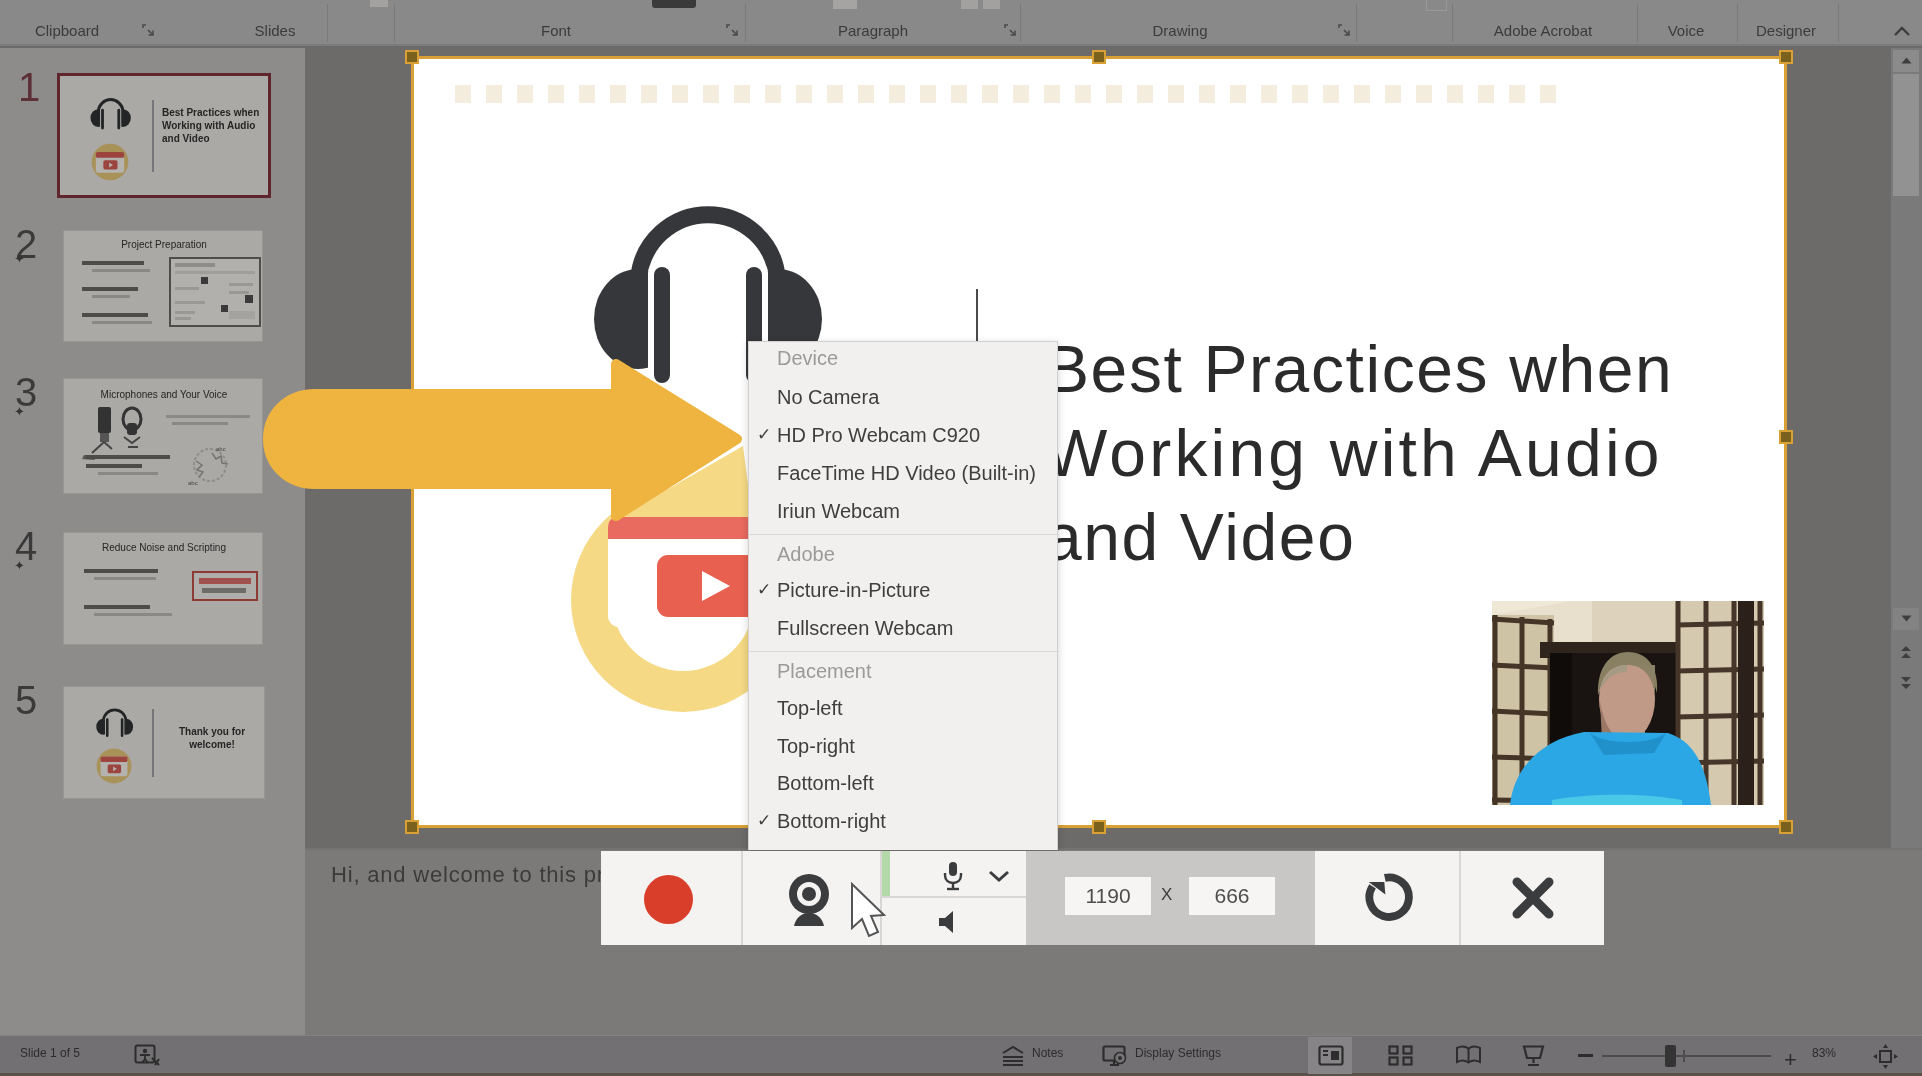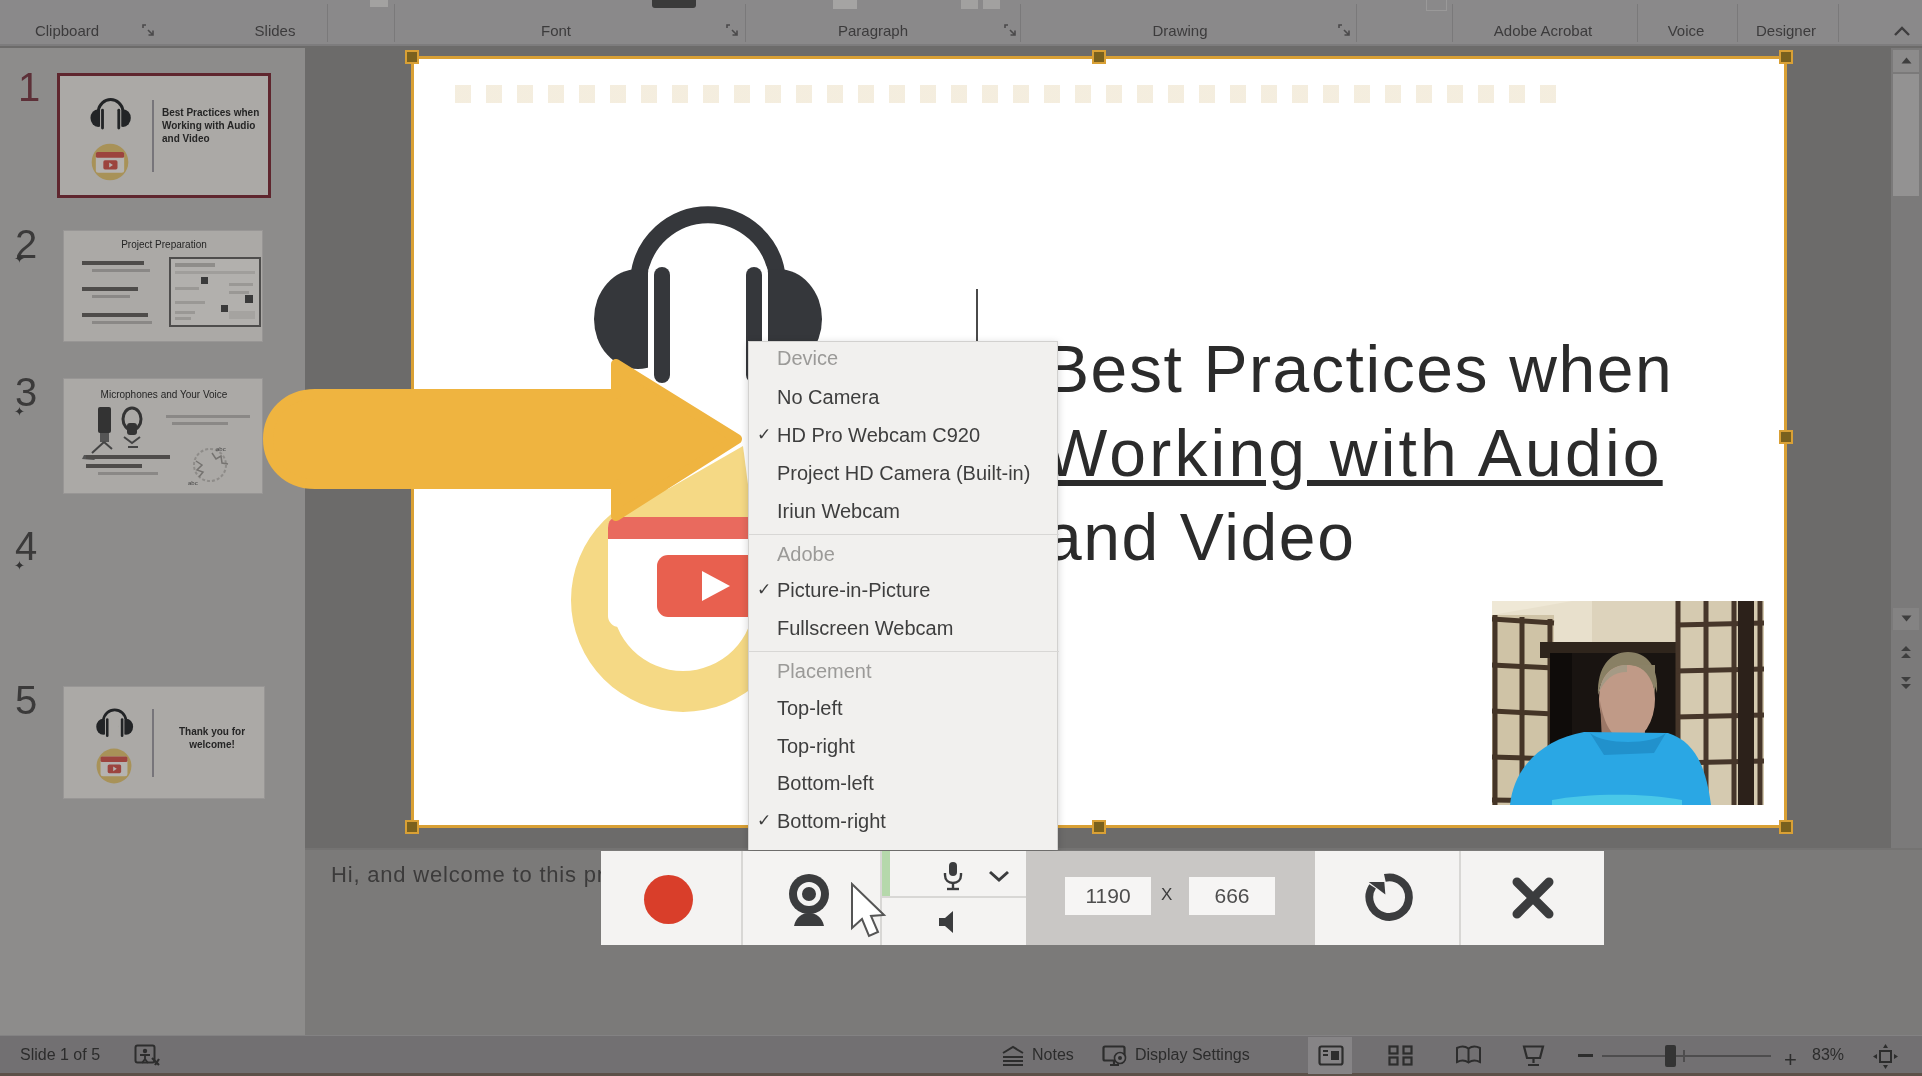--- a/index.html
+++ b/index.html
@@ -130,20 +130,31 @@
     <div class="abs tline" style="left:22px;top:85px;width:56px;"></div>
     <div class="abs tline2" style="left:34px;top:93px;width:60px;"></div>
     <svg class="abs" style="left:118px;top:62px;" width="60" height="48" viewBox="0 0 60 48">
         <circle cx="28" cy="24" r="16" fill="none" stroke="#8e8c89" stroke-width="2" stroke-dasharray="3 2"></circle>
         <path d="M14,20 l6,4 -5,5 6,2 -4,5 M30,12 l4,6 5,-3 1,7 6,1" stroke="#757370" stroke-width="1.5" fill="none"></path>
         <text x="34" y="10" font-size="6" fill="#444">abc</text>
         <text x="6" y="44" font-size="6" fill="#444">abc</text>
       </svg>
   </div>
 
+  <div class="abs thumb" style="left:63px;top:484px;width:200px;height:113px;">
+    <div class="abs ttitle" style="left:0;top:9px;width:200px;">Reduce Noise and Scripting</div>
+    <div class="abs tline" style="left:20px;top:36px;width:74px;"></div>
+    <div class="abs tline2" style="left:30px;top:44px;width:62px;"></div>
+    <div class="abs tline" style="left:20px;top:72px;width:66px;"></div>
+    <div class="abs tline2" style="left:30px;top:80px;width:78px;"></div>
+    <div class="abs" style="left:128px;top:38px;width:66px;height:30px;background:#b0aeab;border:2px solid #8c3b36;">
+      <div class="abs" style="left:5px;top:5px;width:52px;height:6px;background:#a0514b;"></div>
+      <div class="abs" style="left:8px;top:15px;width:44px;height:5px;background:#6e6c69;"></div>
+    </div>
+  </div>
 
   <div class="abs thumb" style="left:63px;top:638px;width:202px;height:113px;">
     <svg class="abs" style="left:30px;top:18px;" width="42" height="36" viewBox="0 0 260 200">
         <path d="M72.5,130 A69.5,69.5 0 1 1 183.5,130" stroke="#222426" stroke-width="17" fill="none"></path>
         <ellipse cx="58" cy="123" rx="44" ry="50" fill="#222426"></ellipse>
         <ellipse cx="198" cy="123" rx="44" ry="50" fill="#222426"></ellipse>
         <rect x="68" y="64" width="38" height="126" rx="13" fill="#aba9a6"></rect>
         <rect x="150" y="64" width="38" height="126" rx="13" fill="#aba9a6"></rect>
         <rect x="74" y="71" width="16" height="116" rx="8" fill="#222426"></rect>
         <rect x="166" y="71" width="16" height="116" rx="8" fill="#222426"></rect>
@@ -180,21 +191,21 @@
     <ellipse cx="58" cy="123" rx="44" ry="50" fill="#35373b"></ellipse>
     <ellipse cx="198" cy="123" rx="44" ry="50" fill="#35373b"></ellipse>
     <rect x="68" y="64" width="38" height="126" rx="13" fill="#ffffff"></rect>
     <rect x="150" y="64" width="38" height="126" rx="13" fill="#ffffff"></rect>
     <rect x="74" y="71" width="16" height="116" rx="8" fill="#35373b"></rect>
     <rect x="166" y="71" width="16" height="116" rx="8" fill="#35373b"></rect>
   </svg>
 
   <div class="abs" style="left:562px;top:230px;width:2px;height:66px;background:#4a4a4a;"></div>
 
-  <div class="abs" style="left:631px;top:268px;font-size:66px;line-height:84px;color:#2b2b2b;letter-spacing:1.6px;white-space:nowrap;">Best Practices when<br><span style="letter-spacing:3.2px;text-decoration:underline;">Working with Audio</span><br>and Video</div>
+  <div class="abs" style="left:631px;top:268px;font-size:66px;line-height:84px;color:#2b2b2b;letter-spacing:1.6px;white-space:nowrap;">Best Practices when<br><span style="letter-spacing:3.2px;">Working with Audio</span><br>and Video</div>
 
   <svg class="abs" style="left:100px;top:380px;" width="420" height="300" viewBox="0 0 420 300">
     <path d="M57,161 A 112,112 0 1 0 281,161 A 112,112 0 1 0 57,161 Z M98,161 A 71,71 0 1 1 240,161 A 71,71 0 1 1 98,161 Z" fill="#f5d985" fill-rule="evenodd"></path>
     <polygon points="95,84 229,7 239,84" fill="#f5d985"></polygon>
     <rect x="94" y="78" width="272" height="110" rx="11" fill="#ffffff"></rect>
     <path d="M94,100 L94,89 Q94,78 105,78 L355,78 Q366,78 366,89 L366,100 Z" fill="#e96a5e"></path>
     <rect x="143" y="116" width="130" height="62" rx="11" fill="#e8604f"></rect>
     <path d="M188,132 L216,147 L188,162 Z" fill="#ffffff"></path>
   </svg>
 
@@ -277,21 +288,21 @@
   <svg class="abs" style="left:8px;top:628px;" width="14" height="15" viewBox="0 0 14 15">
       <path d="M2,1 L7,6 L12,1 Z M2,8 L7,13 L12,8 Z" fill="#3e3e3e"></path>
     </svg>
 </div>
 
 <div class="abs" id="menu" style="z-index:40;left:748px;top:341px;width:310px;height:509px;background:#f1f0ee;border:1px solid #d2d1cf;border-bottom:none;box-shadow:0 2px 8px rgba(0,0,0,0.18);">
   <div class="abs mhead" style="left:28px;top:5px;">Device</div>
   <div class="abs mitem" style="left:28px;top:44px;">No Camera</div>
   <div class="abs mchk" style="left:8px;top:82px;">✓</div>
   <div class="abs mitem" style="left:28px;top:82px;">HD Pro Webcam C920</div>
-  <div class="abs mitem" style="left:28px;top:120px;">Project HD Camera (Built-in)</div>
+  <div class="abs mitem" style="left:28px;top:120px;">FaceTime HD Video (Built-in)</div>
   <div class="abs mitem" style="left:28px;top:158px;">Iriun Webcam</div>
   <div class="abs mdiv" style="left:0;top:192px;"></div>
   <div class="abs mhead" style="left:28px;top:201px;">Adobe</div>
   <div class="abs mchk" style="left:8px;top:237px;">✓</div>
   <div class="abs mitem" style="left:28px;top:237px;">Picture-in-Picture</div>
   <div class="abs mitem" style="left:28px;top:275px;">Fullscreen Webcam</div>
   <div class="abs mdiv" style="left:0;top:309px;"></div>
   <div class="abs mhead" style="left:28px;top:318px;">Placement</div>
   <div class="abs mitem" style="left:28px;top:355px;">Top-left</div>
   <div class="abs mitem" style="left:28px;top:393px;">Top-right</div>
@@ -414,14 +425,14 @@
   <div class="abs" style="left:1784px;top:11px;font-size:22px;color:#2d2d2d;">+</div>
   <div class="abs stxt" style="left:1812px;top:10px;">83%</div>
   <svg class="abs" style="left:1872px;top:7px;" width="27" height="27" viewBox="0 0 27 27">
     <rect x="8" y="8" width="11" height="11" fill="none" stroke="#2d2d2d" stroke-width="2"></rect>
     <path d="M13.5,1 L16,5 L11,5 Z M13.5,26 L16,22 L11,22 Z M1,13.5 L5,11 L5,16 Z M26,13.5 L22,11 L22,16 Z" fill="#2d2d2d"></path>
   </svg>
 </div>
 
 <style>
   .ribl { font-size:15px; color:#3c3b3c; text-align:center; }
-  .stxt { font-size:16px; color:#2c2c2c; }
+  .stxt { font-size:12px; color:#2c2c2c; }
 </style>
 
 </body></html>

